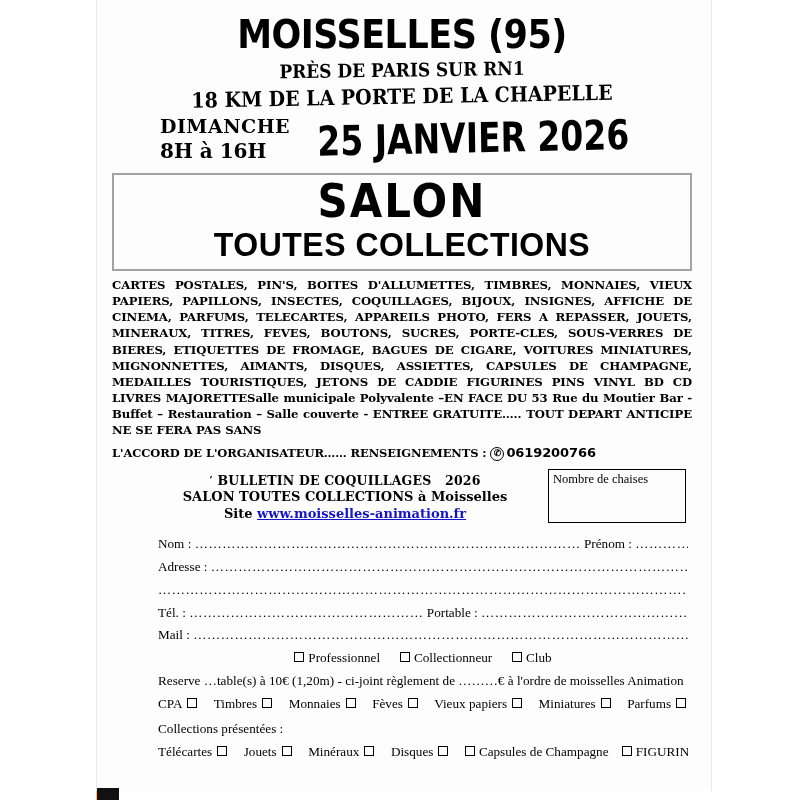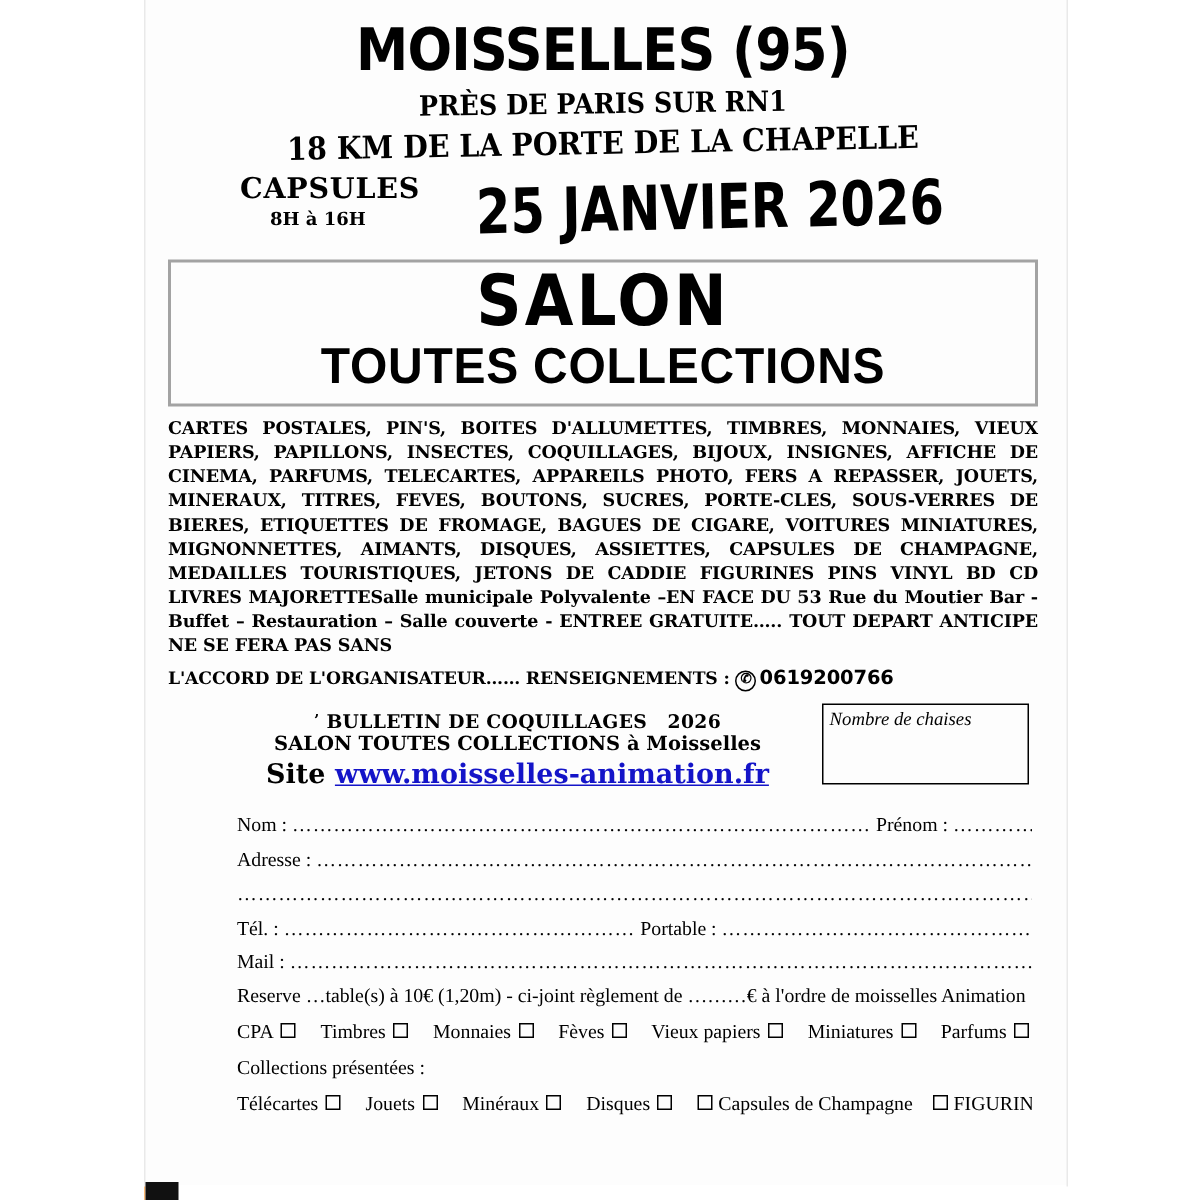--- a/index.html
+++ b/index.html
@@ -102,21 +102,21 @@
   }
   .day-block {
     position: absolute;
     left: 48px;
     top: 4px;
     font-family: "DejaVu Serif", serif;
     font-weight: bold;
     line-height: 1.25;
   }
   .day-name { font-size: 19px; letter-spacing: 0.5px; }
-  .day-hours { font-size: 12px; margin-left: 20px; }
+  .day-hours { font-size: 20px; }
   .big-date {
     position: absolute;
     left: 205px;
     top: 6px;
     font-family: "DejaVu Sans", sans-serif;
     font-weight: bold;
     font-size: 33px;
     letter-spacing: 0px;
     transform: scaleY(1.25) rotate(-1deg);
     transform-origin: left top;
@@ -203,21 +203,21 @@
   }
   .salon-line {
     font-family: "DejaVu Serif", serif;
     font-weight: bold;
     font-size: 13px;
     margin-top: 1px;
   }
   .site-line {
     font-family: "DejaVu Serif", serif;
     font-weight: bold;
-    font-size: 18px;
+    font-size: 13px;
     margin-top: 2px;
   }
   .site-url {
     color: #1414c8;
     text-decoration: underline;
   }
   .small-note {
     font-family: "DejaVu Serif", serif;
     font-weight: bold;
     font-size: 9.3px;
@@ -225,21 +225,20 @@
     line-height: 1.3;
   }
 
   .chairs-box {
     position: absolute;
     right: 6px;
     top: -4px;
     width: 136px;
     height: 52px;
     border: 1.5px solid #000;
-    font-style: italic;
   }
   .chairs-label {
     font-family: "Liberation Serif", serif;
     font-size: 12.5px;
     padding: 2px 0 0 4px;
   }
 
   .fields {
     margin-top: 12px;
     font-family: "Liberation Serif", serif;
@@ -277,21 +276,21 @@
   <div class="sheet"></div>
 
   <div class="content">
 
     <div class="title-main">MOISSELLES (95)</div>
     <div class="title-sub1">PRÈS DE PARIS SUR RN1</div>
     <div class="title-sub2">18 KM DE LA PORTE DE LA CHAPELLE</div>
 
     <div class="dateline">
       <div class="day-block">
-        <div class="day-name">CAPSULES</div>
+        <div class="day-name">DIMANCHE</div>
         <div class="day-hours">8H à 16H</div>
       </div>
       <div class="big-date">25 JANVIER 2026</div>
     </div>
 
     <div class="salon-box">
       <div class="salon-word">SALON</div>
       <div class="salon-sub">TOUTES COLLECTIONS</div>
     </div>
 
@@ -349,20 +348,27 @@
           <span class="dots">……………………………………………</span>
           
           
         </div>
 
         <div class="row">
           <span>Mail :</span>
           <span class="dots">………………………………………………………………………………………………………………</span>
         </div>
 
+        <div class="row centered-row">
+          <span class="cb"></span><span>Professionnel</span>
+          &nbsp;&nbsp;&nbsp;&nbsp;
+          <span class="cb"></span><span>Collectionneur</span>
+          &nbsp;&nbsp;&nbsp;&nbsp;
+          <span class="cb"></span><span>Club</span>
+        </div>
 
         <div class="row">
           <span>Reserve …table(s) à 10€ (1,20m) -  ci-joint règlement de ………€ à l'ordre de moisselles Animation</span>
         </div>
 
         <div class="row cat-row">
           <span>CPA</span><span class="cb-after"></span>
           &nbsp;&nbsp;&nbsp;
           <span>Timbres</span><span class="cb-after"></span>
           &nbsp;&nbsp;&nbsp;

